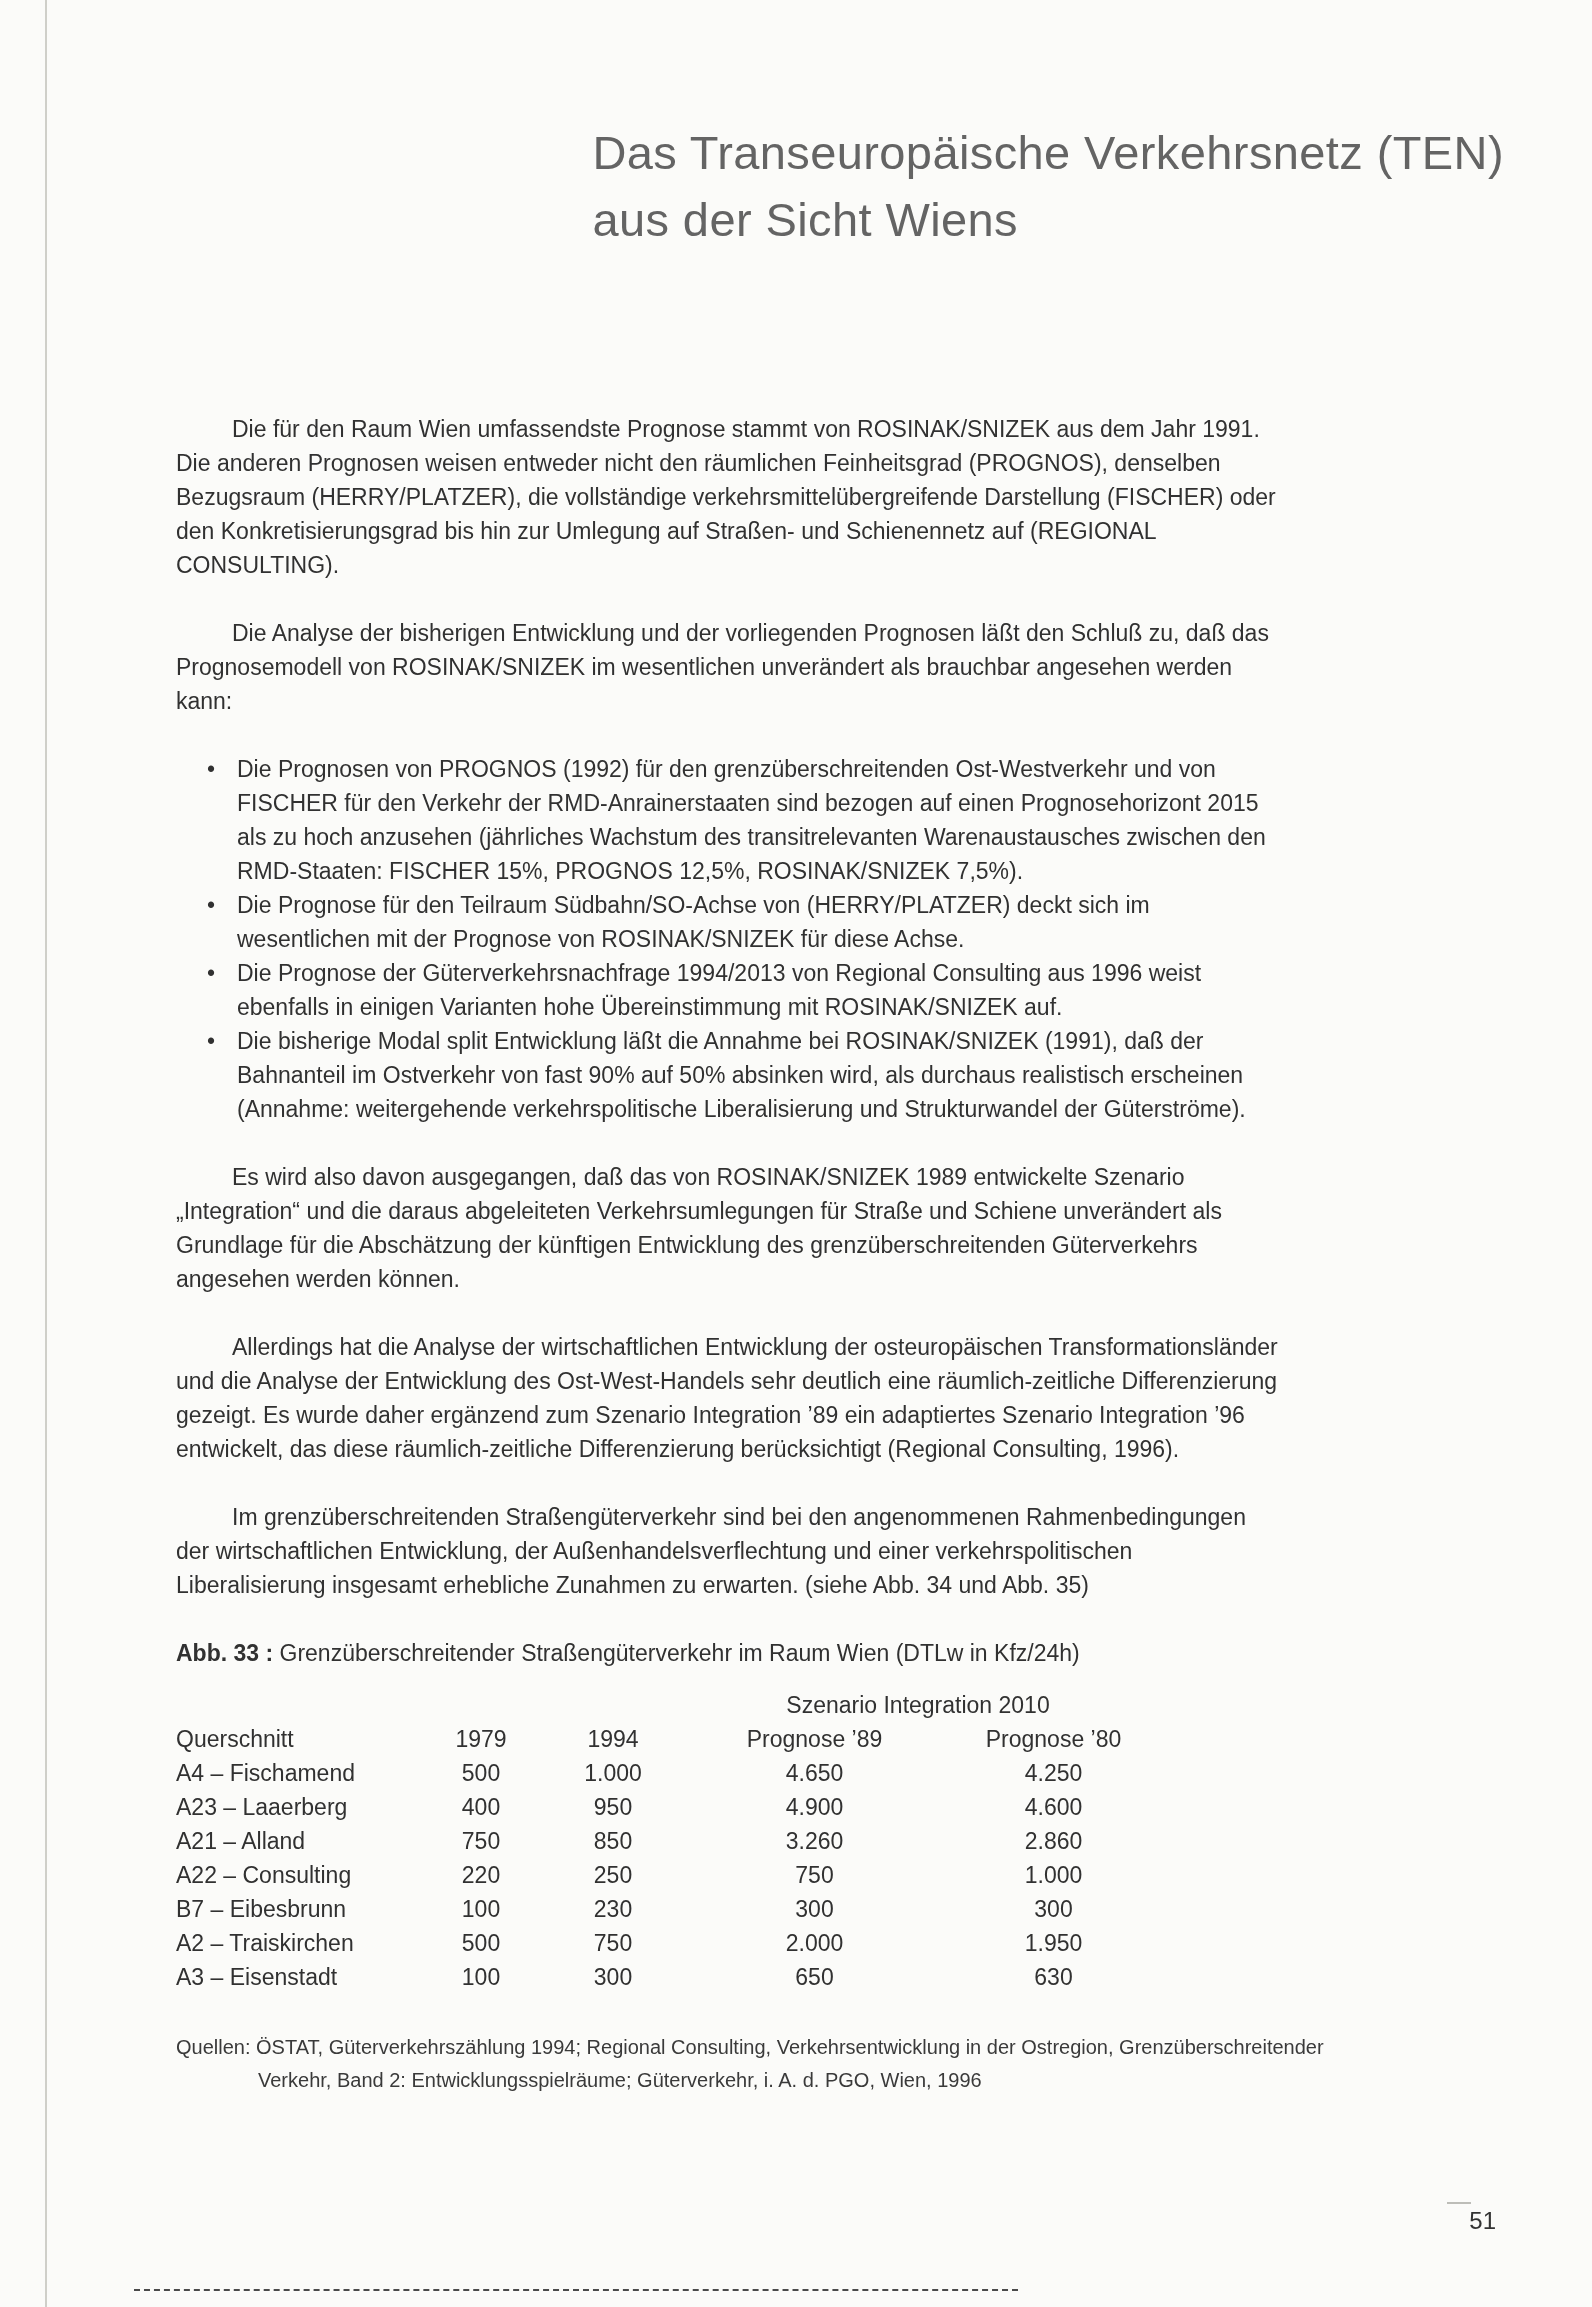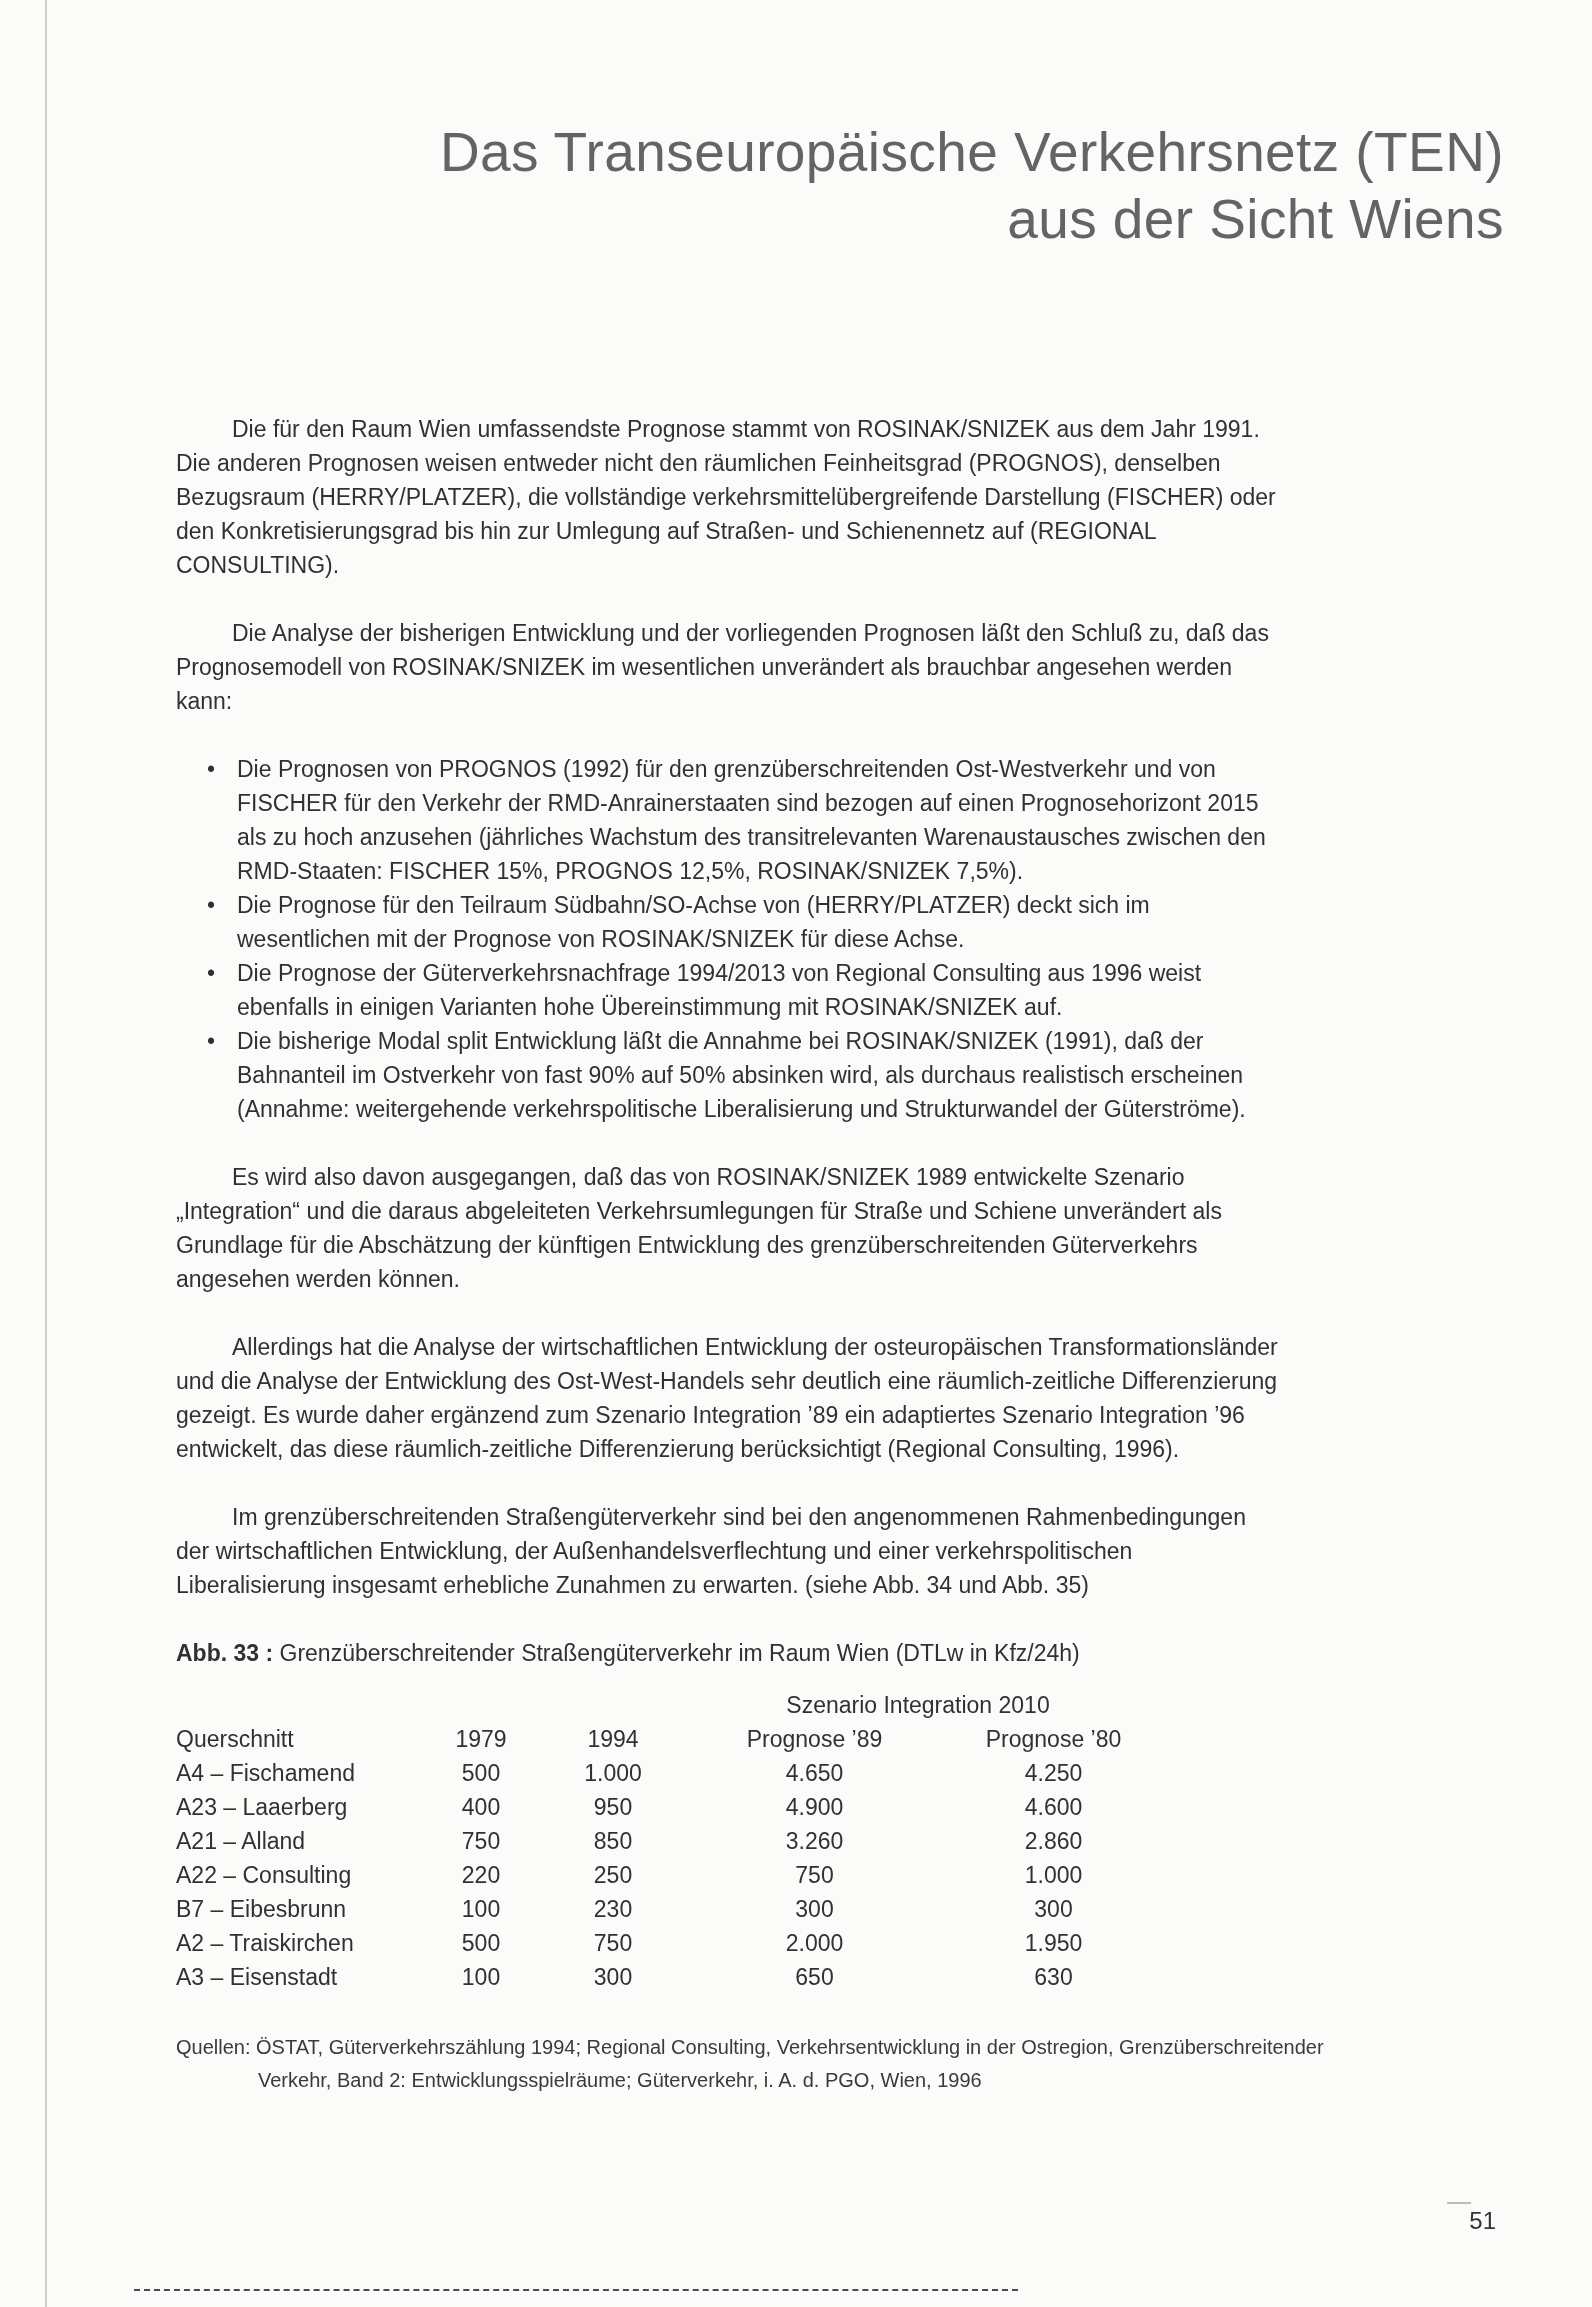--- a/index.html
+++ b/index.html
@@ -16,22 +16,22 @@
     width: 1.6px; background: #cfcfc9;
   }
   .scan-bottom {
     position: absolute; left: 134px; bottom: 16px;
     width: 884px; height: 0;
     border-bottom: 2.4px dashed #4a4a4a;
   }
   .title {
     position: absolute; top: 119px; right: 88px;
     margin: 0;
-    text-align: right;
-    font-size: 55px; line-height: 67px; font-weight: 400;
+    text-align: left;
+    font-size: 47px; line-height: 67px; font-weight: 400;
     color: #646464;
     letter-spacing: 0.4px;
   }
   .content {
     position: absolute; left: 176px; top: 412px;
     width: 1108px;
     font-size: 23px; line-height: 34px;
   }
   .content p.body { margin: 0 0 34px 0; text-indent: 56px; }
   ul.bullets { margin: 13px 0 34px 0; padding: 0 0 0 61px; list-style: none; }

